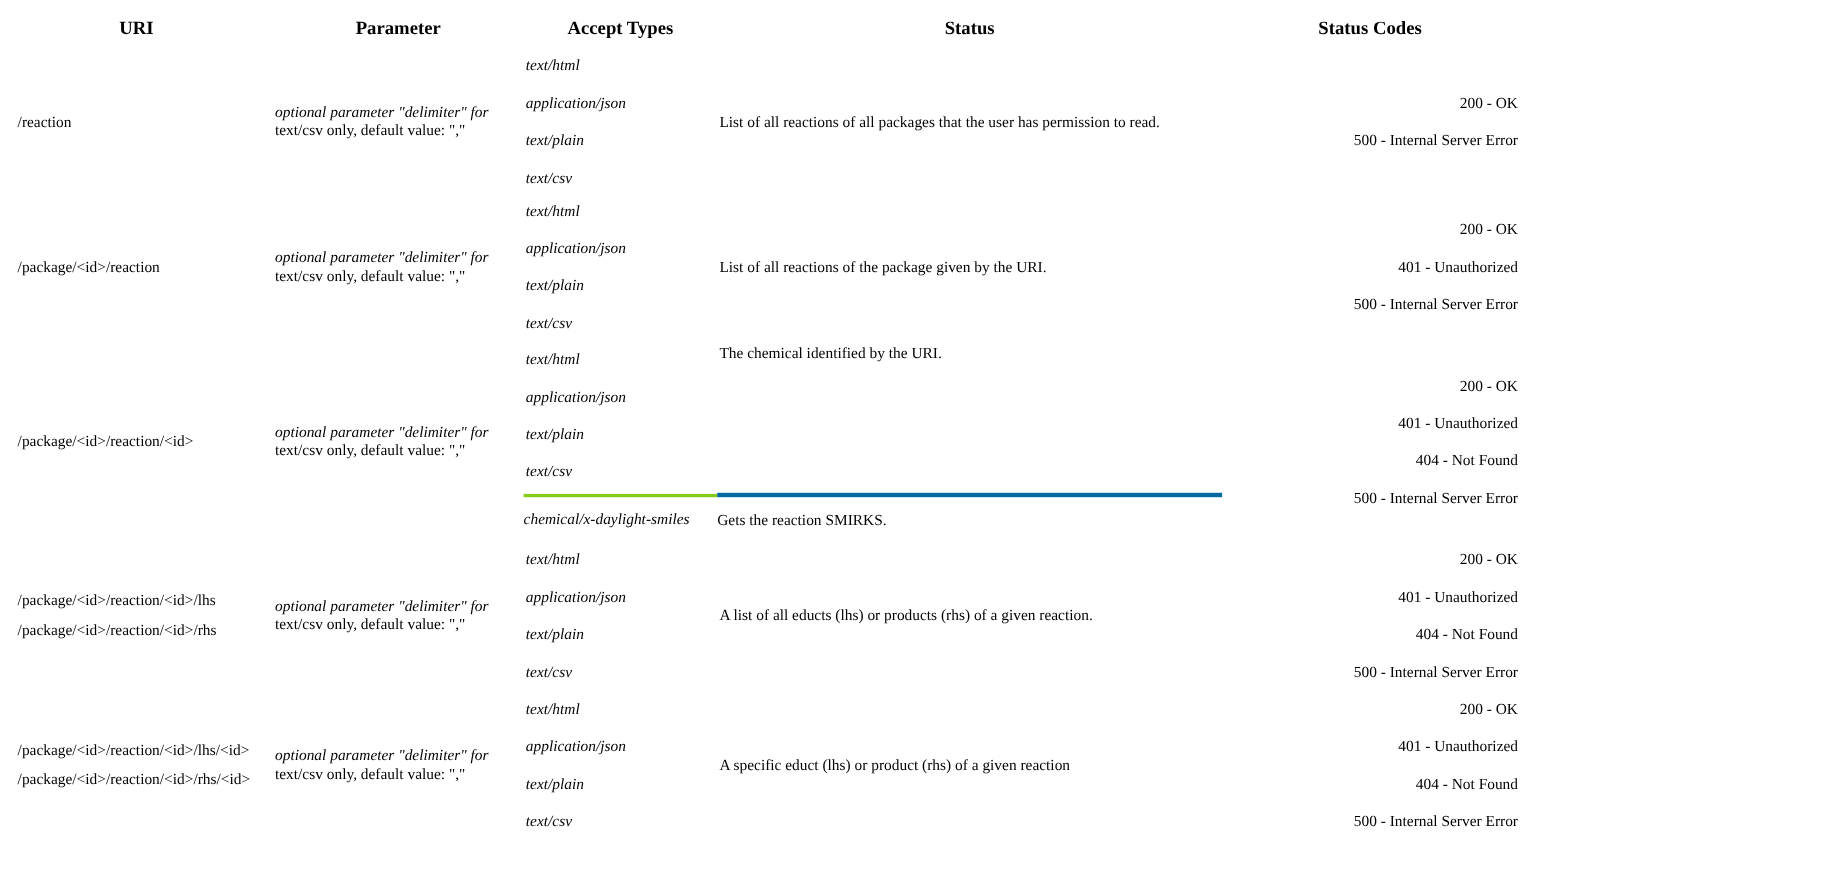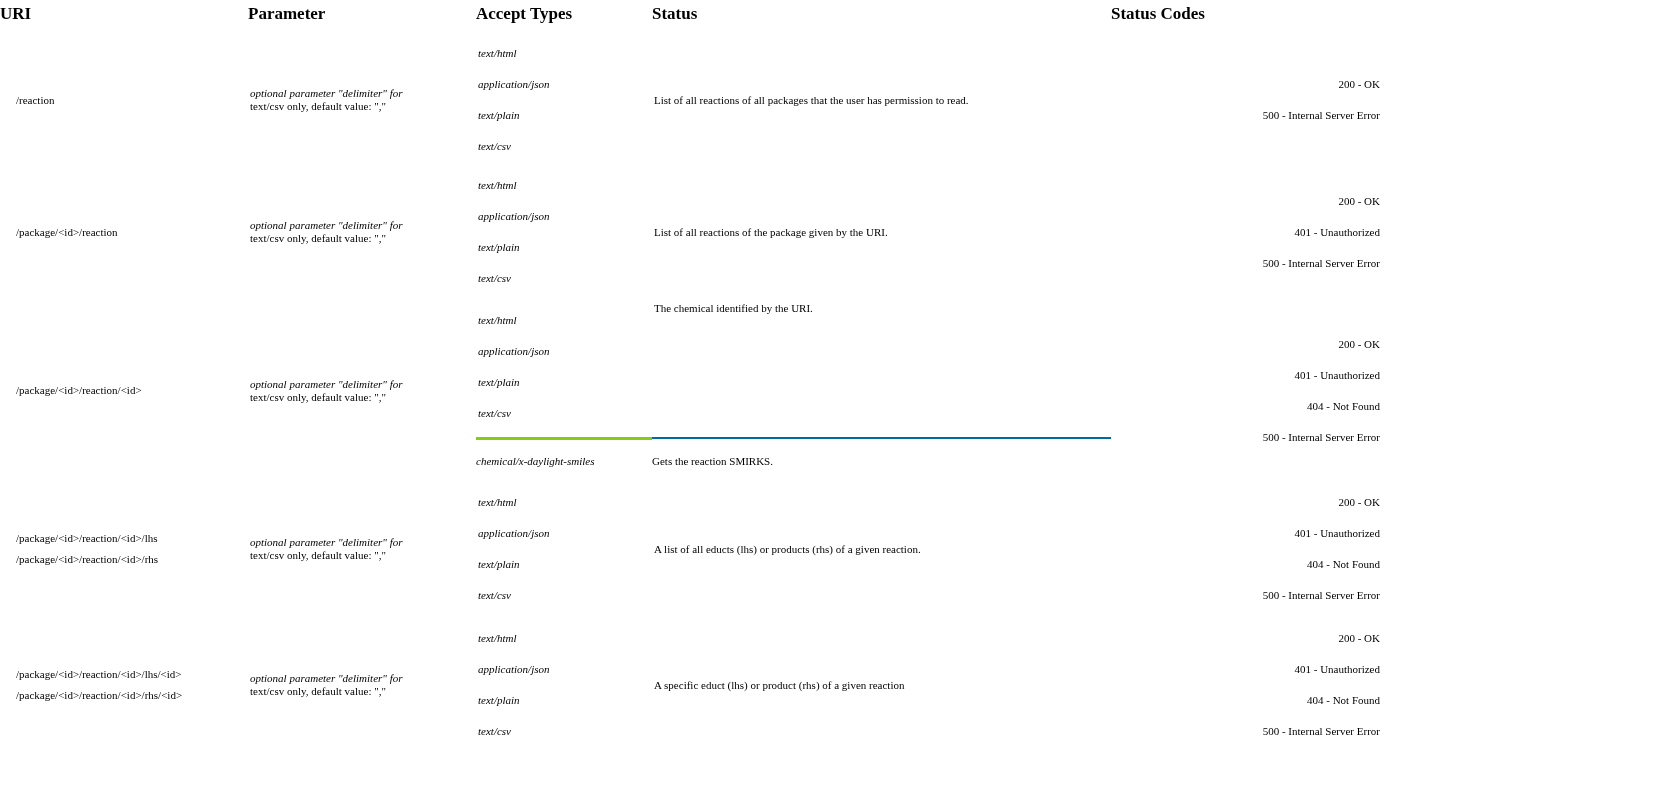--- a/index.html
+++ b/index.html
@@ -28,27 +28,27 @@
   }
   table.api col.c-uri      { width: 248px; }
   table.api col.c-param    { width: 228px; }
   table.api col.c-accept   { width: 176px; }
   table.api col.c-result   { width: 459px; }
   table.api col.c-status   { width: 269px; }
 
   th {
     font-size: 17px;
     font-weight: bold;
-    text-align: left;
-    padding: 4px 0 10px 0;
+    text-align: center;
+    padding: 16px 0 10px 0;
     vertical-align: top;
     font-family: "Liberation Serif", "DejaVu Serif", serif;
   }
   td {
-    font-size: 11px;
+    font-size: 14px;
     vertical-align: middle;
     padding: 0;
     font-family: "Liberation Serif", "DejaVu Serif", serif;
   }
   .uri-cell {
     padding-left: 16px;
     line-height: 1.9;
     white-space: nowrap;
   }
   .param-cell {
@@ -74,21 +74,21 @@
   }
   .status-cell .scode {
     display: block;
     line-height: 1.0;
     text-align: right;
   }
   .row-sep-accept {
     border-top: 3px solid #84cc16;
   }
   .row-sep-result {
-    border-top: 2px solid #0369a1;
+    border-top: 4px solid #0369a1;
   }
 
   
   .stack-4 > *:not(:first-child) { margin-top: 20px; }
   .stack-status-2 > *:not(:first-child) { margin-top: 20px; }
   .stack-status-3 > *:not(:first-child) { margin-top: 20px; }
   .stack-status-4 > *:not(:first-child) { margin-top: 20px; }
 
   .sub-row td { padding: 0; }
 </style>

